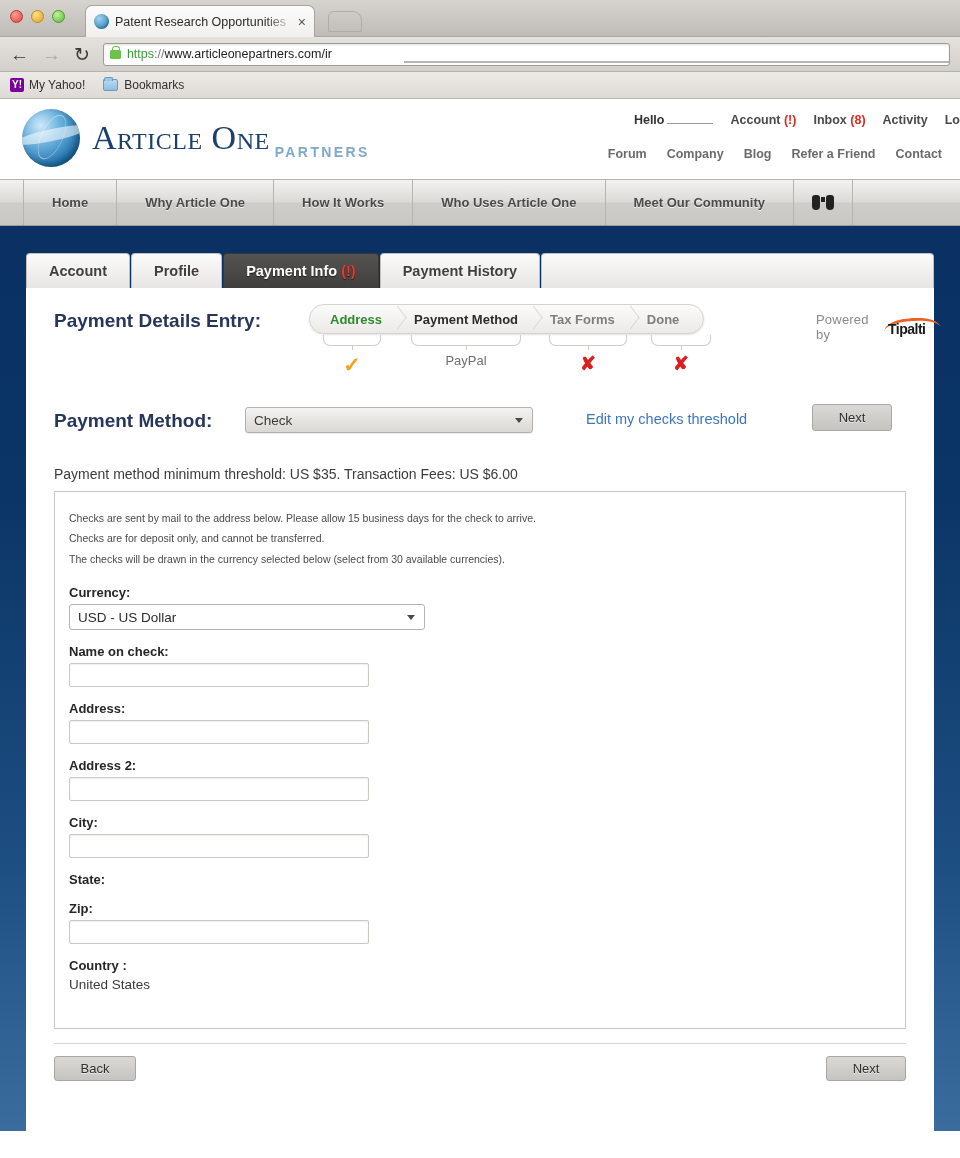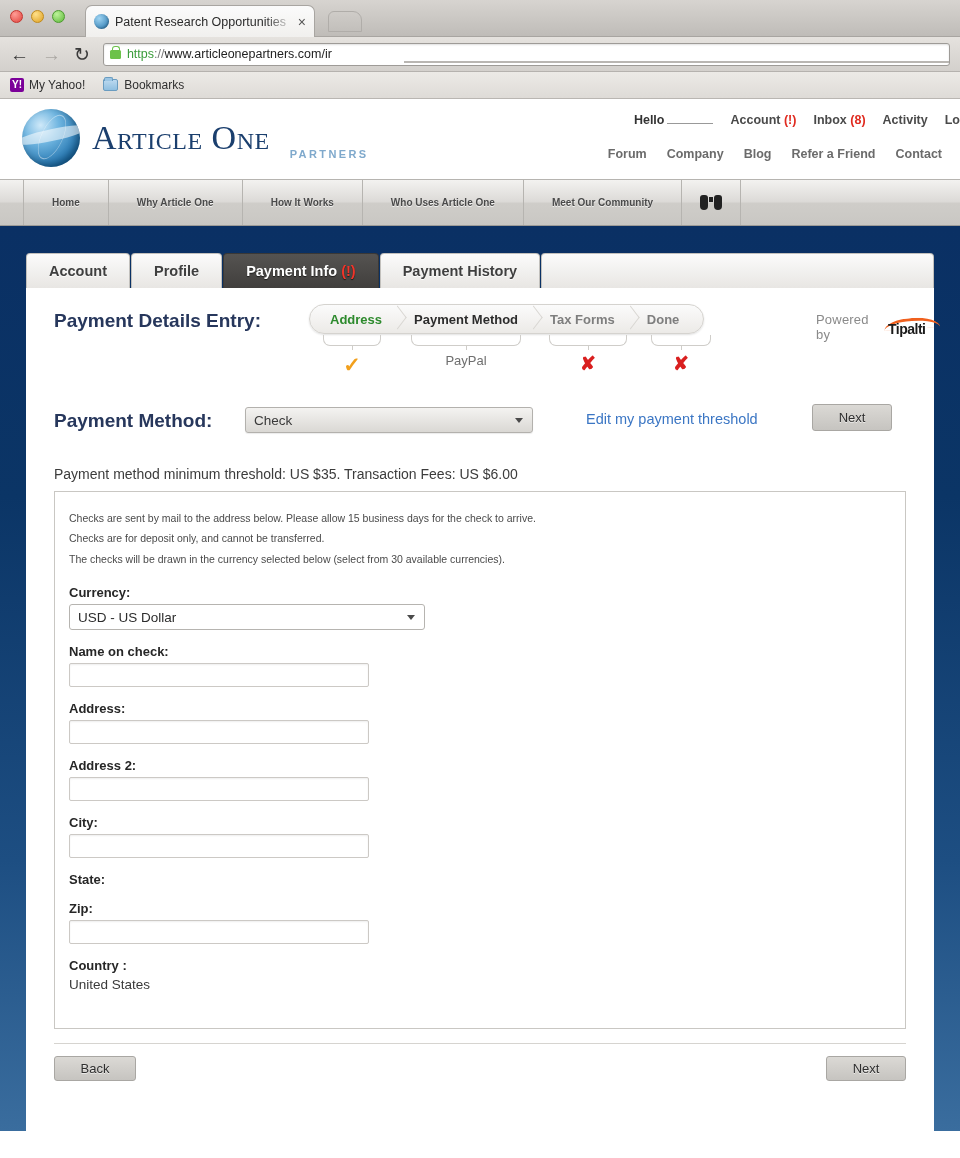--- a/index.html
+++ b/index.html
@@ -124,21 +124,21 @@
     content:""; position:absolute; left:6px; top:4px; width:46px; height:46px;
     border:1.5px solid rgba(255,255,255,.45); border-radius:50%;
     transform:rotate(25deg) scaleX(.45);
   }
   .logo-text {
     margin-left:12px; font-family:"Liberation Serif", serif;
     font-size:34px; color:#1b3f6e; letter-spacing:.5px;
     font-variant:small-caps; line-height:1;
   }
   .logo-sub {
-    margin-left:20px; font-size:11px; letter-spacing:2.4px;
+    margin-left:5px; font-size:14px; letter-spacing:2.4px;
     color:#7fa9cc; font-weight:bold; align-self:flex-end;
     padding-bottom:7px;
     text-align:center;
   }
 
   .util-row1 {
     position:absolute; right:0; top:14px;
     display:flex; align-items:center; gap:17px;
     font-size:12.5px; font-weight:bold; color:#4a4a4a;
     white-space:nowrap;
@@ -160,21 +160,21 @@
   .mainnav {
     height:47px;
     background:linear-gradient(to bottom,#f3f2f0 0%,#dcdad7 48%,#cfcdc9 52%,#c9c7c3 100%);
     border-top:1px solid #b6b4b0;
     border-bottom:1px solid #9d9b97;
     display:flex; align-items:stretch;
     padding-left:23px;
   }
   .navitem {
     display:flex; align-items:center; padding:0 28px;
-    font-size:10px; font-weight:bold; color:#4a4a4a;
+    font-size:13px; font-weight:bold; color:#4a4a4a;
     border-right:1px solid #b6b4b0;
     text-shadow:0 1px 0 rgba(255,255,255,.75);
     white-space:nowrap;
   }
   .navitem:first-child { border-left:1px solid #b6b4b0; }
   .navitem.icononly { padding:0 18px; }
   .binoc { display:flex; gap:1px; align-items:flex-start; }
   .binoc .b-lens {
     width:8px; height:15px; background:#222; border-radius:3px 3px 4px 4px;
   }
@@ -498,21 +498,21 @@
         </div>
       </div>
     </div>
 
     <div class="pm-row">
       <div class="pm-label">Payment Method:</div>
       <div class="pm-select">
         <span>Check</span>
         <span class="caret"></span>
       </div>
-      <div class="pm-link">Edit my payment threshold</div>
+      <div class="pm-link">Edit my checks threshold</div>
       <div class="btn-grey next-top">Next</div>
     </div>
 
     <div class="threshold">Payment method minimum threshold: US $35. Transaction Fees: US $6.00</div>
 
     <div class="panel">
       <div class="panel-note">Checks are sent by mail to the address below. Please allow 15 business days for the check to arrive.</div>
       <div class="panel-note">Checks are for deposit only, and cannot be transferred.</div>
       <div class="panel-note">The checks will be drawn in the currency selected below (select from 30 available currencies).</div>
 

